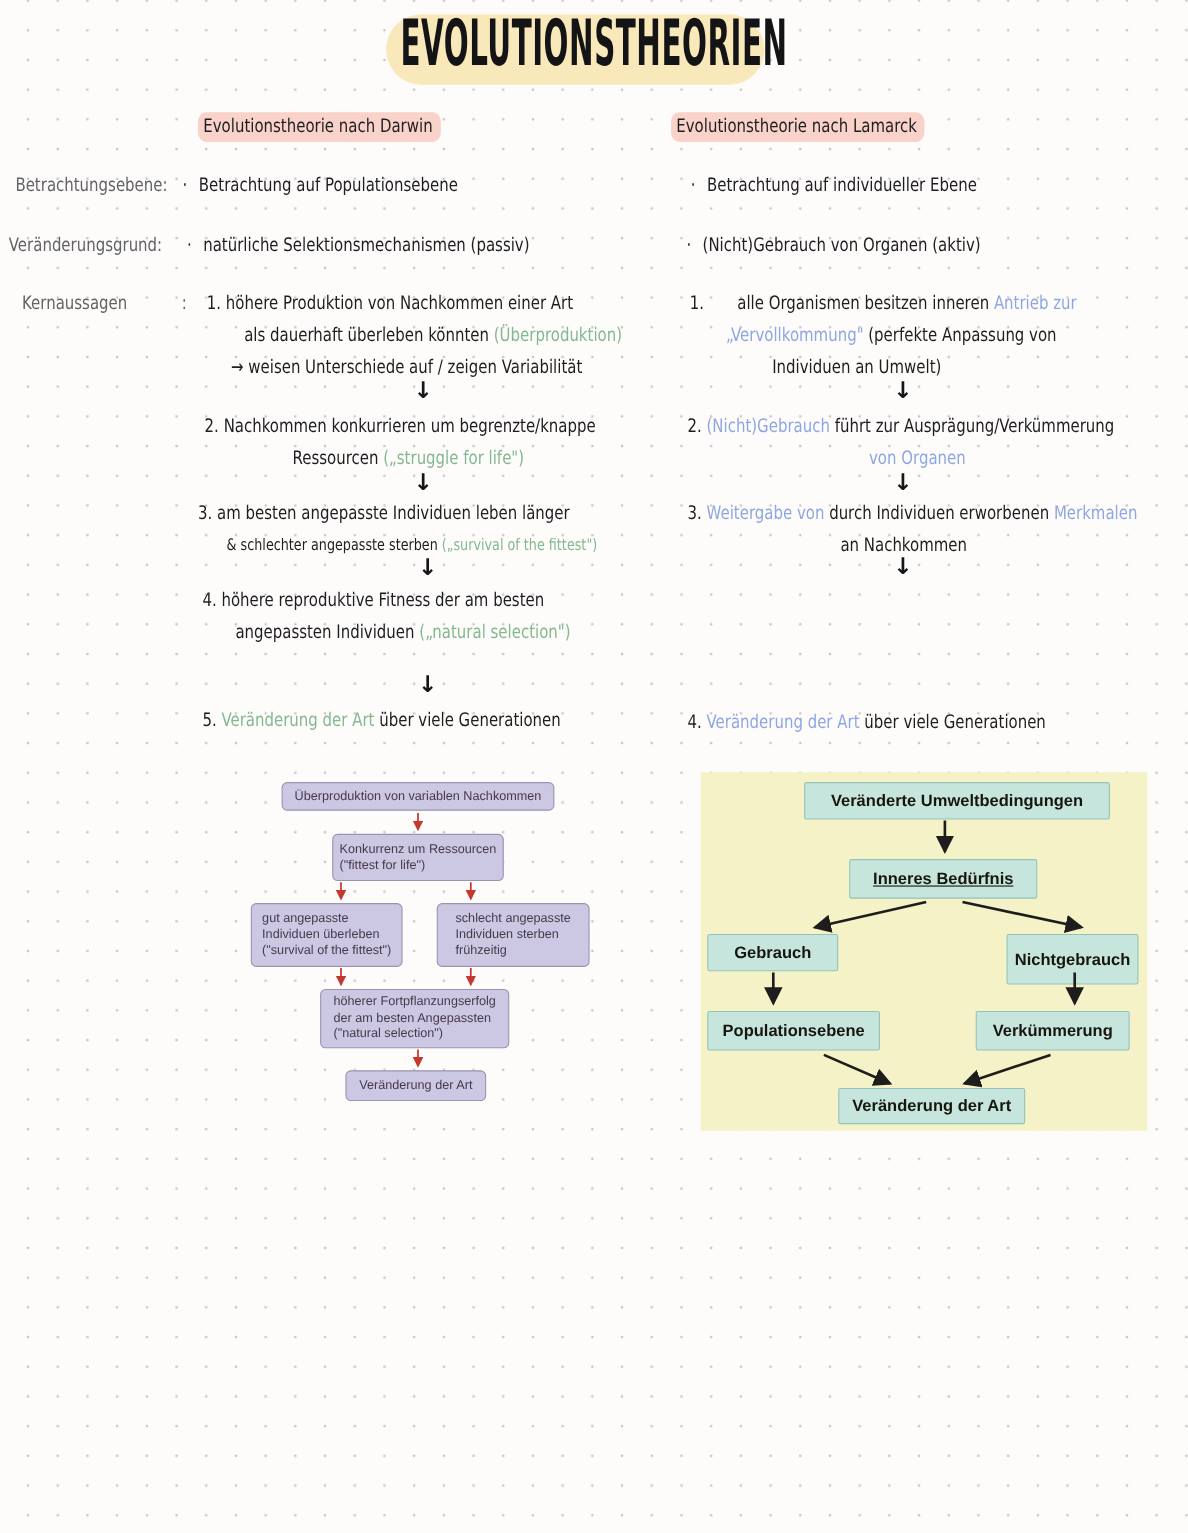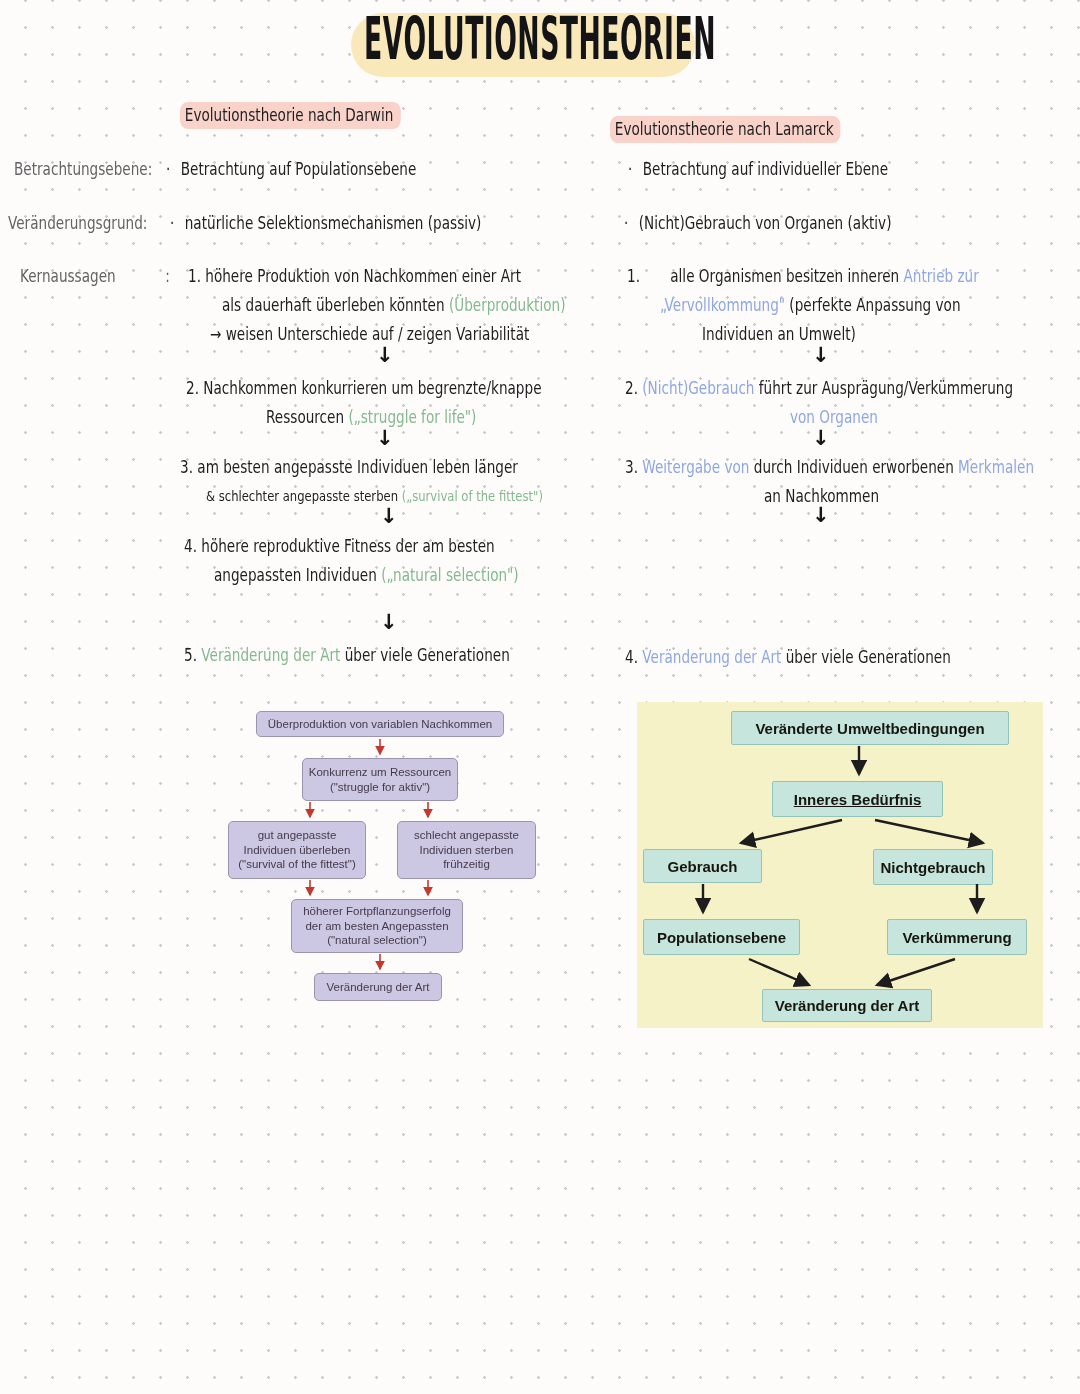--- a/index.html
+++ b/index.html
@@ -25,21 +25,21 @@
     line-height:29px; display:block; }
   .sm { font-size:14.5px; }
   .green { color:#84b88e; }
   .blue  { color:#8ea6e2; }
   .gray  { color:#636365; }
   .pill  { background:#f9d2ca; border-radius:9px; padding:3px 9px 4px 6px; }
   .dot   { display:inline-block; margin-right:13px; }
   .harrow{ position:absolute; font-size:21px; font-weight:bold; color:#161618; }
   
   .pbox { position:absolute; display:flex; align-items:center; justify-content:center;
-    text-align:center; background:#ccc8e3; border:1.5px solid #9a94ae; border-radius:5px;
+    text-align:left; background:#ccc8e3; border:1.5px solid #9a94ae; border-radius:5px;
     color:#46394a; font:11.5px/1.3 "Liberation Sans", sans-serif; white-space:pre-line;
     padding:1px 3px; }
   
   .lam-panel { position:absolute; left:637px; top:702px; width:406px; height:326px;
     background:#f6f2c8; }
   .tbox { position:absolute; display:flex; align-items:center; justify-content:center;
     text-align:center; background:#c6e5dc; border:1px solid #94c4b9; border-radius:2px;
     color:#16160f; font-family:"Liberation Sans", sans-serif; font-size:15px;
     font-weight:bold; white-space:pre-line; }
   .flow-svg { position:absolute; }
@@ -48,21 +48,21 @@
 <body>
 
 <div class="page">
 
   <div class="title-blob"></div>
   <div class="title-text">EVOLUTIONSTHEORIEN</div>
 
   <div class="hw" style="left:180px; top:101px;">
     <span class="line"><span class="pill">Evolutionstheorie nach Darwin</span></span>
   </div>
-  <div class="hw" style="left:610px; top:115px;">
+  <div class="hw" style="left:610px; top:101px;">
     <span class="line"><span class="pill">Evolutionstheorie nach Lamarck</span></span>
   </div>
 
   <div class="hw gray" style="left:14px; top:155px;">
     <span class="line">Betrachtungsebene:</span>
   </div>
   <div class="hw gray" style="left:8px; top:209px;">
     <span class="line">Veränderungsgrund:</span>
   </div>
   <div class="hw gray" style="left:20px; top:262px;">
@@ -130,21 +130,21 @@
     <span class="line" style="margin-left:142px;">an Nachkommen</span>
   </div>
   <div class="harrow" style="left:812px; top:503px;">↓</div>
 
   <div class="hw" style="left:622px; top:643px;">
     <span class="line" style="margin-left:3px;"><span>4. </span><span class="blue">Veränderung der Art</span><span> über viele Generationen</span></span>
   </div>
 
   <div class="pbox" style="left:256px; top:711px; width:248px; height:26px;">Überproduktion von variablen Nachkommen</div>
   <div class="pbox" style="left:302px; top:758px; width:156px; height:43px;">Konkurrenz um Ressourcen
-("struggle for aktiv")</div>
+("fittest for life")</div>
   <div class="pbox" style="left:228px; top:821px; width:138px; height:58px;">gut angepasste
 Individuen überleben
 ("survival of the fittest")</div>
   <div class="pbox" style="left:397px; top:821px; width:139px; height:58px;">schlecht angepasste
 Individuen sterben
 frühzeitig</div>
   <div class="pbox" style="left:291px; top:899px; width:172px; height:54px;">höherer Fortpflanzungserfolg
 der am besten Angepassten
 ("natural selection")</div>
   <div class="pbox" style="left:314px; top:973px; width:128px; height:28px;">Veränderung der Art</div>
@@ -162,21 +162,21 @@
       <line x1="82" y1="175" x2="82" y2="190" marker-end="url(#red-arrow)"></line>
       <line x1="200" y1="175" x2="200" y2="190" marker-end="url(#red-arrow)"></line>
       <line x1="152" y1="249" x2="152" y2="264" marker-end="url(#red-arrow)"></line>
     </g>
   </svg>
 
   <div class="lam-panel"></div>
   <div class="tbox" style="left:720px; top:711px; width:278px; height:34px;margin-left:11px;">Veränderte Umweltbedingungen</div>
   <div class="tbox" style="left:772px; top:781px; width:171px; height:36px;text-decoration:underline;">Inneres Bedürfnis</div>
   <div class="tbox" style="left:643px; top:849px; width:119px; height:34px;">Gebrauch</div>
-  <div class="tbox" style="left:873px; top:849px; width:120px; height:36px;">Nichtgebrauch</div>
+  <div class="tbox" style="left:915px; top:849px; width:120px; height:46px;">Nichtgebrauch</div>
   <div class="tbox" style="left:643px; top:919px; width:157px; height:36px;">Populationsebene</div>
   <div class="tbox" style="left:887px; top:919px; width:140px; height:36px;">Verkümmerung</div>
   <div class="tbox" style="left:762px; top:989px; width:170px; height:33px;">Veränderung der Art</div>
 
   <svg class="flow-svg" style="left:637px; top:702px;" width="406" height="326" viewBox="0 0 406 326">
     <defs>
       <marker id="blk-arrow" markerWidth="9" markerHeight="9" refX="6" refY="3.5" orient="auto">
         <path d="M0,0 L7,3.5 L0,7 z" fill="#1d1d1d"></path>
       </marker>
     </defs>

